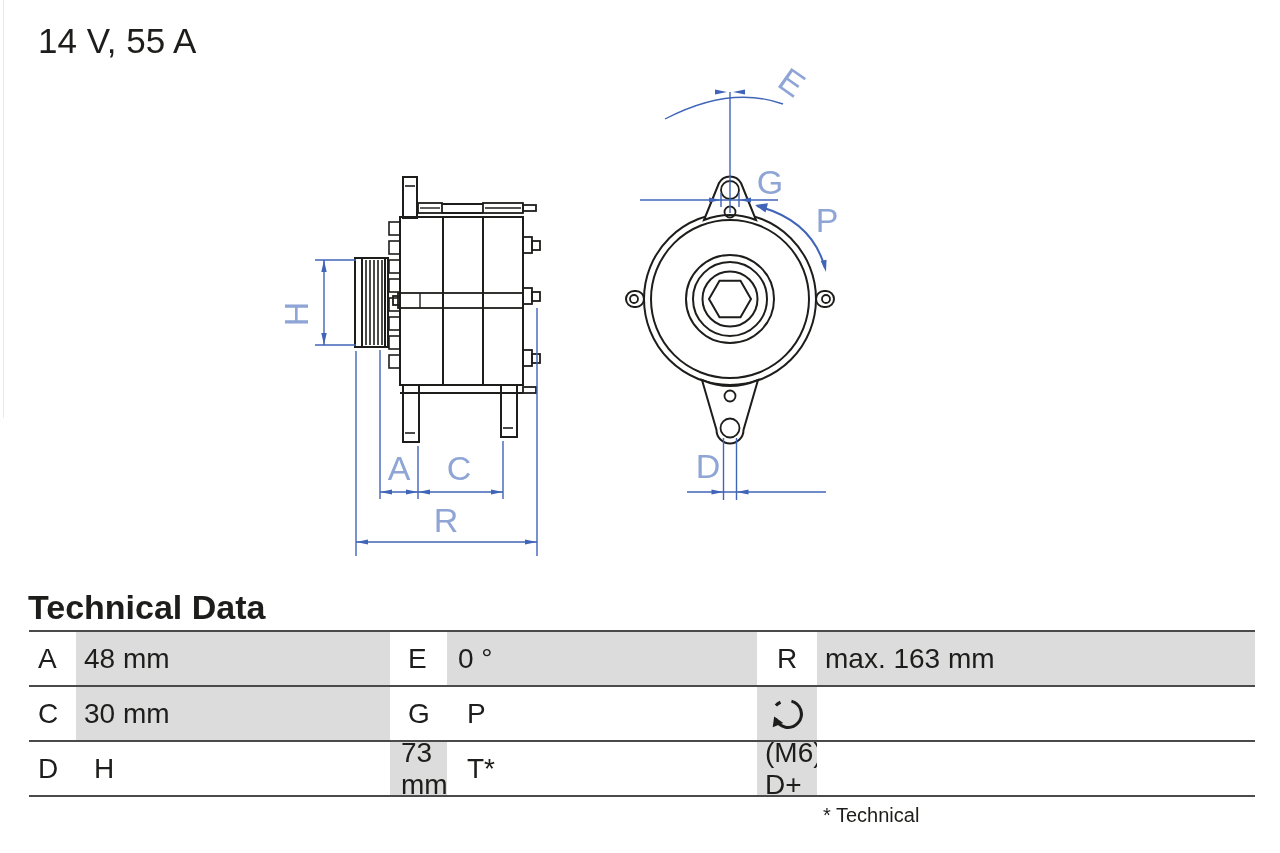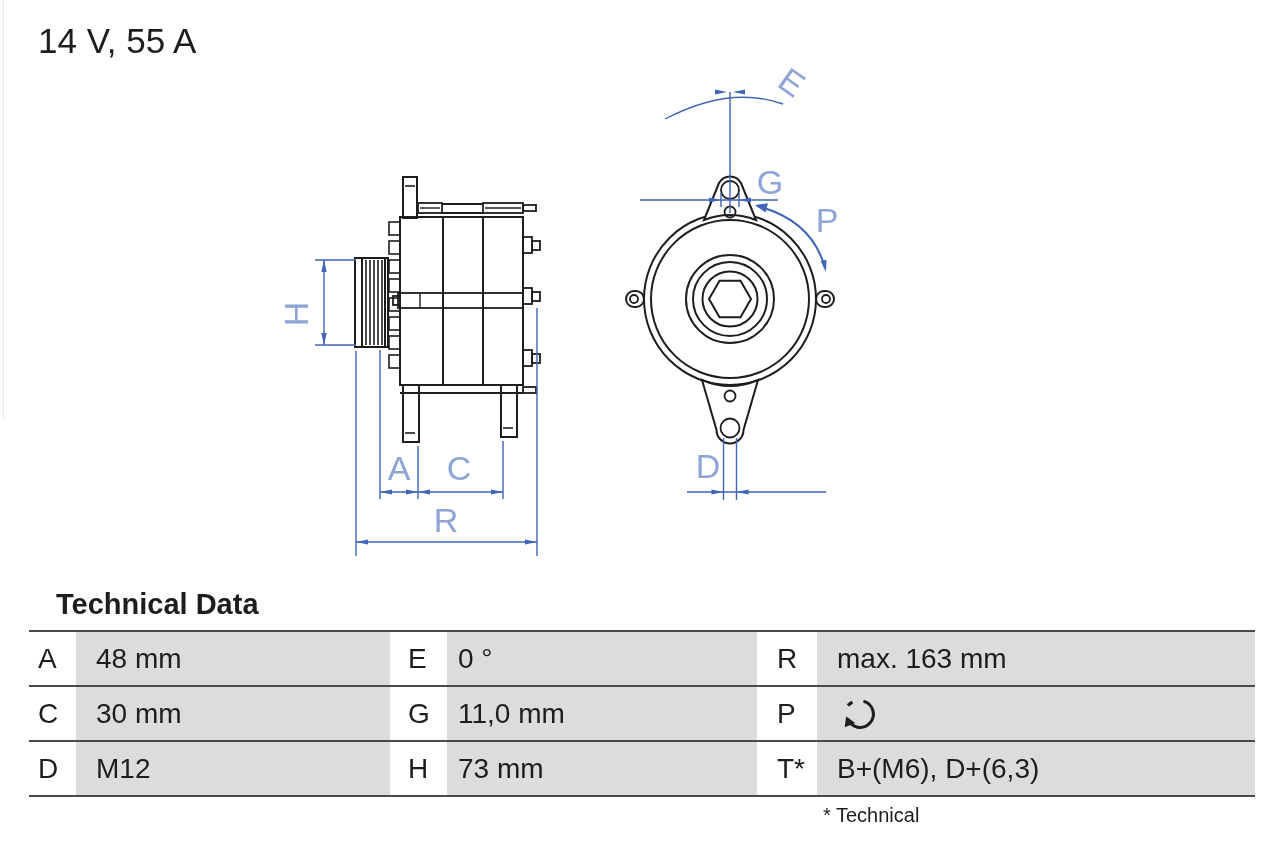--- a/index.html
+++ b/index.html
@@ -4,29 +4,29 @@
 <style>
   html,body{margin:0;padding:0;background:#ffffff;}
   .page{
     position:relative;width:1280px;height:853px;background:#ffffff;
     font-family:"Liberation Sans",sans-serif;color:#1d1d1b;overflow:hidden;
   }
   .edge-artifact{position:absolute;left:3px;top:0;width:1px;height:418px;background:#e9e9e9;}
   .spec-title{position:absolute;left:38px;top:22px;font-size:35px;line-height:1.1;color:#1d1d1b;white-space:pre;}
   .drawing-svg{position:absolute;left:0;top:0;width:1280px;height:580px;}
   .dim-label{font-family:"Liberation Sans",sans-serif;font-size:34px;fill:#8fa5d6;}
-  .tech-heading{position:absolute;left:56px;top:588px;font-size:29px;font-weight:bold;color:#1d1d1b;}
+  .tech-heading{position:absolute;left:28px;top:588px;font-size:34px;font-weight:bold;color:#1d1d1b;}
   .tech-table{position:absolute;left:29px;top:630px;width:1226px;border-top:2px solid #4a4a4a;}
   .tech-row{display:grid;grid-template-columns:47px 314px 57px 310px 60px 438px;height:53px;border-bottom:2px solid #4a4a4a;}
   .cell{display:flex;align-items:center;font-size:28px;color:#1d1d1b;overflow:hidden;}
   .cell.key1{padding-left:9px;background:#ffffff;}
   .cell.key2{padding-left:18px;background:#ffffff;}
   .cell.key3{padding-left:20px;background:#ffffff;}
   .cell.val{background:#dcdcdc;}
-  .cell.val1,.cell.val3{padding-left:20px;}
+  .cell.val1,.cell.val3{padding-left:8px;}
   .cell.val2{padding-left:11px;}
   .rot-icon{margin-left:2px;}
   .footnote{position:absolute;left:823px;top:804px;font-size:20px;color:#1d1d1b;}
 </style>
 </head>
 <body>
 
 <div class="page">
   <div class="edge-artifact"></div>
 
@@ -224,35 +224,33 @@
       <div class="cell key2">E</div>
       <div class="cell val val2">0 °</div>
       <div class="cell key3">R</div>
       <div class="cell val val3">max. 163 mm</div>
     </div>
 
     <div class="tech-row">
       <div class="cell key1">C</div>
       <div class="cell val val1">30 mm</div>
       <div class="cell key2">G</div>
-      <div class="cell val val2">11,0 mm</div>
       <div class="cell key3">P</div>
       <div class="cell val val3">
         <span></span>
         <svg class="rot-icon" width="42" height="44" viewBox="0 0 44 44">
           <path d="M 25.6,8.5 A 14,14 0 1 1 8.85,26.8" fill="none" stroke="#1d1d1b" stroke-width="3.2"></path>
           <path d="M 9.3,13.2 A 14,14 0 0 1 18.2,8.6" fill="none" stroke="#1d1d1b" stroke-width="3.2" stroke-dasharray="6 6"></path>
           <polygon points="6,36 7.5,24.5 17,31.5" fill="#1d1d1b"></polygon>
         </svg>
       </div>
     </div>
 
     <div class="tech-row">
       <div class="cell key1">D</div>
-      <div class="cell val val1">M12</div>
       <div class="cell key2">H</div>
       <div class="cell val val2">73 mm</div>
       <div class="cell key3">T*</div>
       <div class="cell val val3">B+(M6), D+(6,3)</div>
     </div>
   </div>
 
   <div class="footnote">* Technical</div>
 </div>
 

